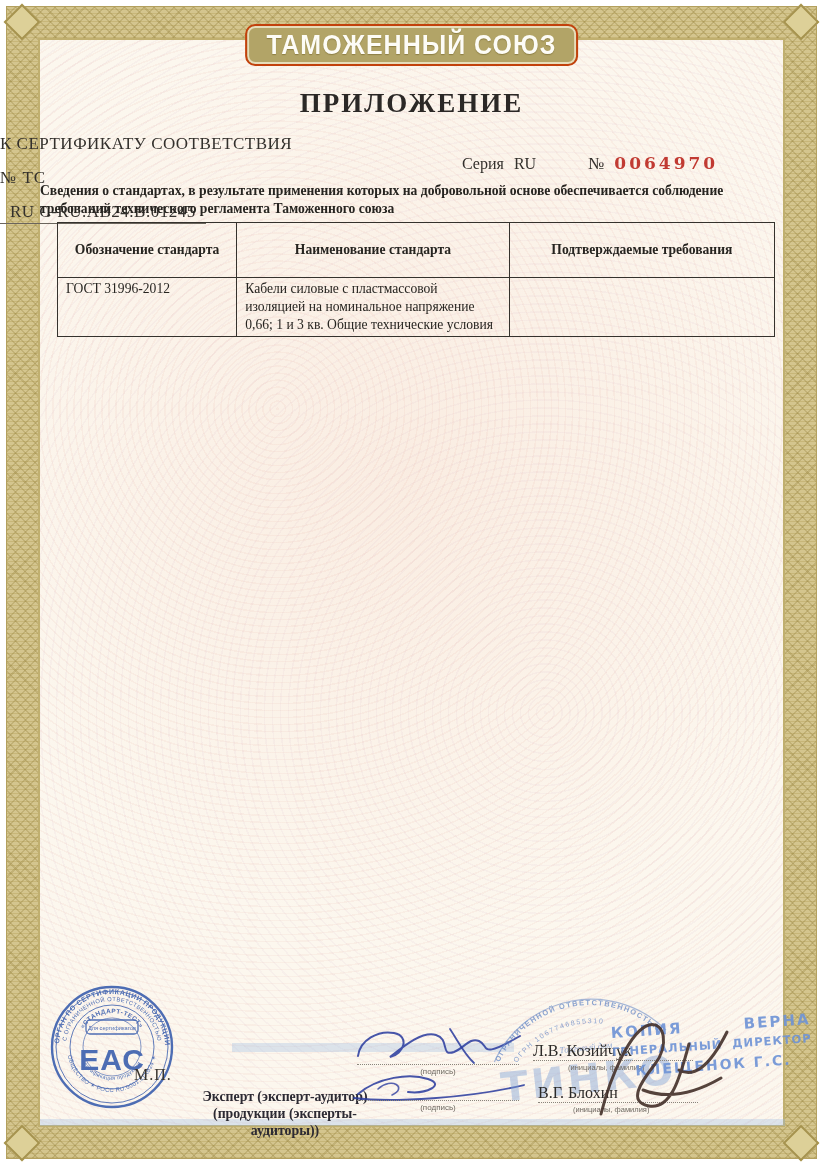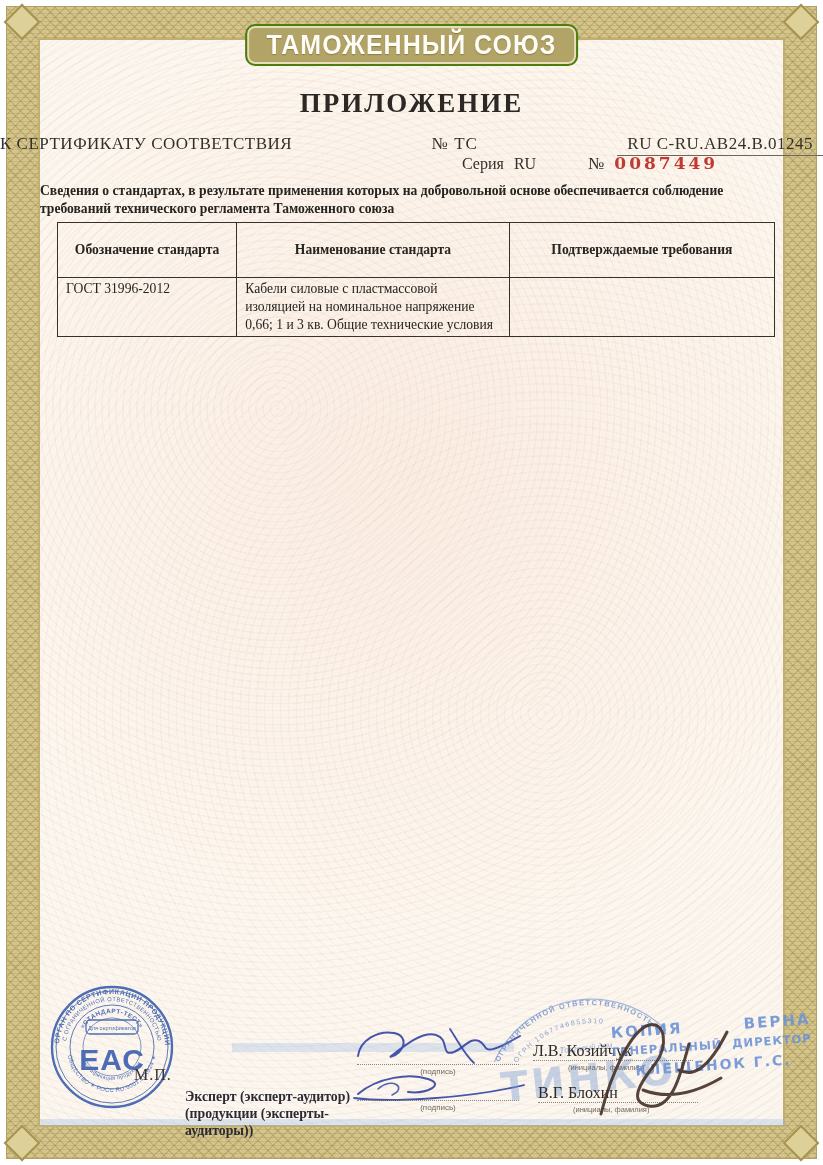--- a/index.html
+++ b/index.html
@@ -30,39 +30,39 @@
     border:2px solid #c0af6f;
     background:
       radial-gradient(circle at 50% 40%, rgba(236,172,150,.14), transparent 62%),
       repeating-radial-gradient(circle at 32% 34%, rgba(226,162,150,.10) 0 1.5px, transparent 1.5px 7px),
       repeating-radial-gradient(circle at 68% 62%, rgba(205,165,195,.09) 0 1.5px, transparent 1.5px 8px),
       #fcf7ee;
   }
   
   .banner{
     position:absolute;left:50%;top:24px;transform:translateX(-50%);
-    background:#b2a467;border:2px solid #4d7c0f;border-radius:10px;
+    background:#b2a467;border:2px solid #c2410c;border-radius:10px;
     box-shadow:inset 0 0 0 2px #e6ddba;
     padding:4px 20px 5px;
   }
   .banner-text{
     font-family:"Liberation Sans", sans-serif;font-weight:bold;
     font-size:25px;letter-spacing:1px;color:#fdfcf6;
     transform:scaleY(1.12);display:inline-block;
     text-shadow:0 1px 1px rgba(110,95,40,.55);
     white-space:nowrap;
   }
   .doc-title{
     position:absolute;left:0;right:0;top:88px;text-align:center;
     font-size:27px;font-weight:bold;letter-spacing:2px;color:#2b2826;
   }
   .cert-line{
     position:absolute;left:0;right:0;top:134px;
-    display:flex;justify-content:space-between;align-items:baseline;gap:14px;
-    font-size:17px;color:#33302c;
+    display:flex;justify-content:center;align-items:baseline;gap:14px;
+    font-size:17px;color:#33302c;flex-direction:column;
   }
   .cert-prefix{font-weight:normal;letter-spacing:.5px;}
   .cert-no-label{letter-spacing:1px;}
   .cert-number{
     border-bottom:1px solid #6b655c;padding:0 10px 1px;letter-spacing:.5px;
   }
   .series-line{
     position:absolute;left:462px;top:153px;
     display:flex;align-items:baseline;gap:10px;font-size:16px;color:#33302c;
   }
@@ -90,21 +90,21 @@
   .col1{width:25%}.col2{width:38%}.col3{width:37%}
   
   .stripe{position:absolute;background:rgba(151,187,227,.32);}
   .stripe.s1{left:232px;top:1043px;width:282px;height:9px;}
   .stripe.s2{left:40px;top:1119px;width:745px;height:7px;}
   .mp-label{position:absolute;left:86px;top:1066px;font-size:16px;color:#3a362f;letter-spacing:1px;margin-left:48px;}
   .signer-label{
     position:absolute;font-weight:bold;font-size:13.8px;line-height:1.25;color:#2c2a33;
   }
   .signer-label.head{left:185px;top:1046px;width:190px;}
-  .signer-label.expert{left:185px;top:1088px;width:200px;}
+  .signer-label.expert{left:185px;top:1088px;width:200px;text-align:center;}
   .sig-line{
     position:absolute;border-bottom:1px dotted #8a857c;width:162px;
   }
   .sig-line.l1{left:357px;top:1064px;}
   .sig-line.l2{left:357px;top:1100px;}
   .sign-caption{
     position:absolute;font-family:"Liberation Sans", sans-serif;
     font-size:8px;color:#6f6a62;width:162px;text-align:center;
   }
   .sign-caption.c1{left:357px;top:1067px;}
@@ -164,21 +164,21 @@
   <div class="cert-line">
     <span class="cert-prefix">К СЕРТИФИКАТУ СООТВЕТСТВИЯ</span>
     <span class="cert-no-label">№ ТС</span>
     <span class="cert-number">RU С-RU.АВ24.В.01245</span>
   </div>
 
   <div class="series-line">
     <span>Серия</span>
     <span>RU</span>
     <span class="serial-no-sign">№</span>
-    <span class="serial-number">0087449</span>
+    <span class="serial-number">0064970</span>
   </div>
 
   <div class="intro">Сведения о стандартах, в результате применения которых на добровольной основе обеспечивается соблюдение требований технического регламента Таможенного союза</div>
 
   <table class="stable">
     <colgroup>
         <col class="col1">
         <col class="col2">
         <col class="col3">
       </colgroup>

